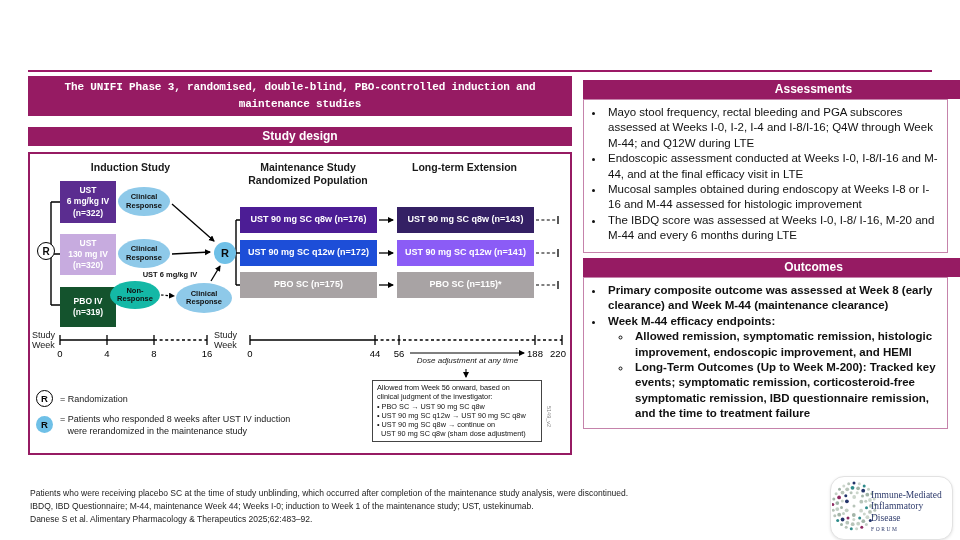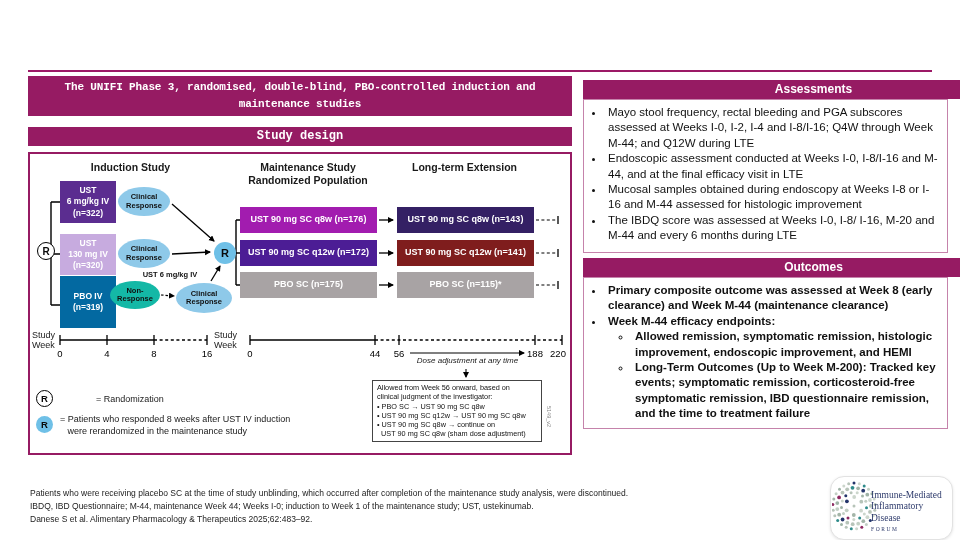--- a/index.html
+++ b/index.html
@@ -6,21 +6,21 @@
   body { width:960px; height:540px; font-family:"Liberation Sans", sans-serif; color:#111; }
   .slide { position:relative; width:960px; height:540px; background:#fff; overflow:hidden; }
 
   .title { position:absolute; left:30px; top:22px; font-size:31px; font-weight:bold; color:#9c1966; }
   .title-rule { position:absolute; left:28px; top:70px; width:904px; height:2px; background:#9c1966; }
 
   .intro-banner { position:absolute; left:28px; top:76px; width:544px; height:40px; background:#961b63;
     color:#fff; font-weight:bold; font-size:11px; line-height:1.55; text-align:center; white-space:pre-line;
     letter-spacing:-0.15px; box-sizing:border-box; padding-top:3px;font-family:Liberation Mono, monospace; }
   .section-bar { position:absolute; left:28px; top:127px; width:544px; height:19px; background:#961b63;
-    color:#fff; font-weight:bold; font-size:12px; text-align:center; line-height:19px;font-family:Liberation Mono, monospace; }
+    color:#fff; font-weight:bold; font-size:12px; text-align:center; line-height:19px; }
 
   .diagram { position:absolute; left:28px; top:152px; width:544px; height:303px; border:2px solid #961b63;
     background:#fff; box-sizing:border-box; }
   .overlay { position:absolute; left:0; top:0; width:540px; height:299px; }
 
   .dg-header { position:absolute; font-size:10.5px; font-weight:bold; color:#1a1a1a; text-align:center;
     white-space:pre-line; line-height:1.2; }
   .arm { position:absolute; color:#fff; font-weight:bold; text-align:center; white-space:pre-line;
     display:flex; align-items:center; justify-content:center; line-height:1.3; }
   .arm.ind { font-size:8.5px; width:56px; left:30px; }
@@ -119,59 +119,59 @@
     <div class="dg-header" style="left:362px; top:7px; width:145px;">Long-term Extension</div>
 
     <div class="rcircle" style="left:7px; top:88px; width:18px; height:18px; border:1.6px solid #000; font-size:10px;">R</div>
 
     <div class="arm ind" style="top:27px; height:42px; background:#5b2d90;">UST
 6 mg/kg IV
 (n=322)</div>
     <div class="arm ind" style="top:80px; height:41px; background:#c7abdf;">UST
 130 mg IV
 (n=320)</div>
-    <div class="arm ind" style="top:122px; height:52px; background:#0369a1;">PBO IV
+    <div class="arm ind" style="top:133px; height:40px; background:#14532d;">PBO IV
 (n=319)</div>
 
     <div class="ellipse" style="left:88px; top:33px; width:52px; height:29px; background:#8ec9e9;">Clinical
 Response</div>
     <div class="ellipse" style="left:88px; top:85px; width:52px; height:29px; background:#8ec9e9;">Clinical
 Response</div>
     <div class="ellipse" style="left:80px; top:127px; width:50px; height:28px; background:#14b8a6;">Non-
 Response</div>
     <div class="ellipse" style="left:146px; top:129px; width:56px; height:30px; background:#8ec9e9;">Clinical
 Response</div>
     <div class="crossover-note">UST 6 mg/kg IV</div>
 
     <div class="rcircle" style="left:184px; top:88px; width:22px; height:22px; background:#6fc0e7; font-size:11px;">R</div>
 
-    <div class="arm row" style="left:210px; top:53px; background:#a21caf;">UST 90 mg SC q8w (n=176)</div>
-    <div class="arm row" style="left:210px; top:86px; background:#4c1d95;">UST 90 mg SC q12w (n=172)</div>
+    <div class="arm row" style="left:210px; top:53px; background:#4c1d95;">UST 90 mg SC q8w (n=176)</div>
+    <div class="arm row" style="left:210px; top:86px; background:#1d4ed8;">UST 90 mg SC q12w (n=172)</div>
     <div class="arm row" style="left:210px; top:118px; background:#a8a3a4;">PBO SC (n=175)</div>
 
     <div class="arm row" style="left:367px; top:53px; background:#342064;">UST 90 mg SC q8w (n=143)</div>
-    <div class="arm row" style="left:367px; top:86px; background:#7f1d1d;">UST 90 mg SC q12w (n=141)</div>
+    <div class="arm row" style="left:367px; top:86px; background:#8b5cf6;">UST 90 mg SC q12w (n=141)</div>
     <div class="arm row" style="left:367px; top:118px; background:#a8a3a4;">PBO SC (n=115)*</div>
 
     <div class="axis-label" style="left:2px; top:176px; width:28px;">Study
 Week</div>
     <div class="axis-label" style="left:184px; top:176px; width:30px;">Study
 Week</div>
 
     <div class="dose-label">Dose adjustment at any time</div>
     <div class="dose-box">Allowed from Week 56 onward, based on
 clinical judgment of the investigator:
 • PBO SC → UST 90 mg SC q8w
 • UST 90 mg SC q12w → UST 90 mg SC q8w
 • UST 90 mg SC q8w → continue on
 &nbsp;&nbsp;UST 90 mg SC q8w (sham dose adjustment)</div>
     <div class="fig-code">5149_v2</div>
 
     <div class="rcircle" style="left:6px; top:236px; width:17px; height:17px; border:1.5px solid #000; font-size:9.5px;">R</div>
-    <div class="legend-text" style="left:30px; top:240px;margin-left:36px;">= Randomization</div>
+    <div class="legend-text" style="left:30px; top:240px;">= Randomization</div>
     <div class="rcircle" style="left:6px; top:262px; width:17px; height:17px; background:#6fc0e7; font-size:9.5px;">R</div>
     <div class="legend-text" style="left:30px; top:260px;">= Patients who responded 8 weeks after UST IV induction
 &nbsp;&nbsp;&nbsp;were rerandomized in the maintenance study</div>
   </div>
 
   <div class="panel-header" style="top:80px;">Assessments</div>
   <div class="panel-body" style="top:99px; height:154px;">
     <ul>
       <li>Mayo stool frequency, rectal bleeding and PGA subscores assessed at Weeks I-0, I-2, I-4 and I-8/I-16; Q4W through Week M-44; and Q12W during LTE</li>
       <li>Endoscopic assessment conducted at Weeks I-0, I-8/I-16 and M-44, and at the final efficacy visit in LTE</li>

